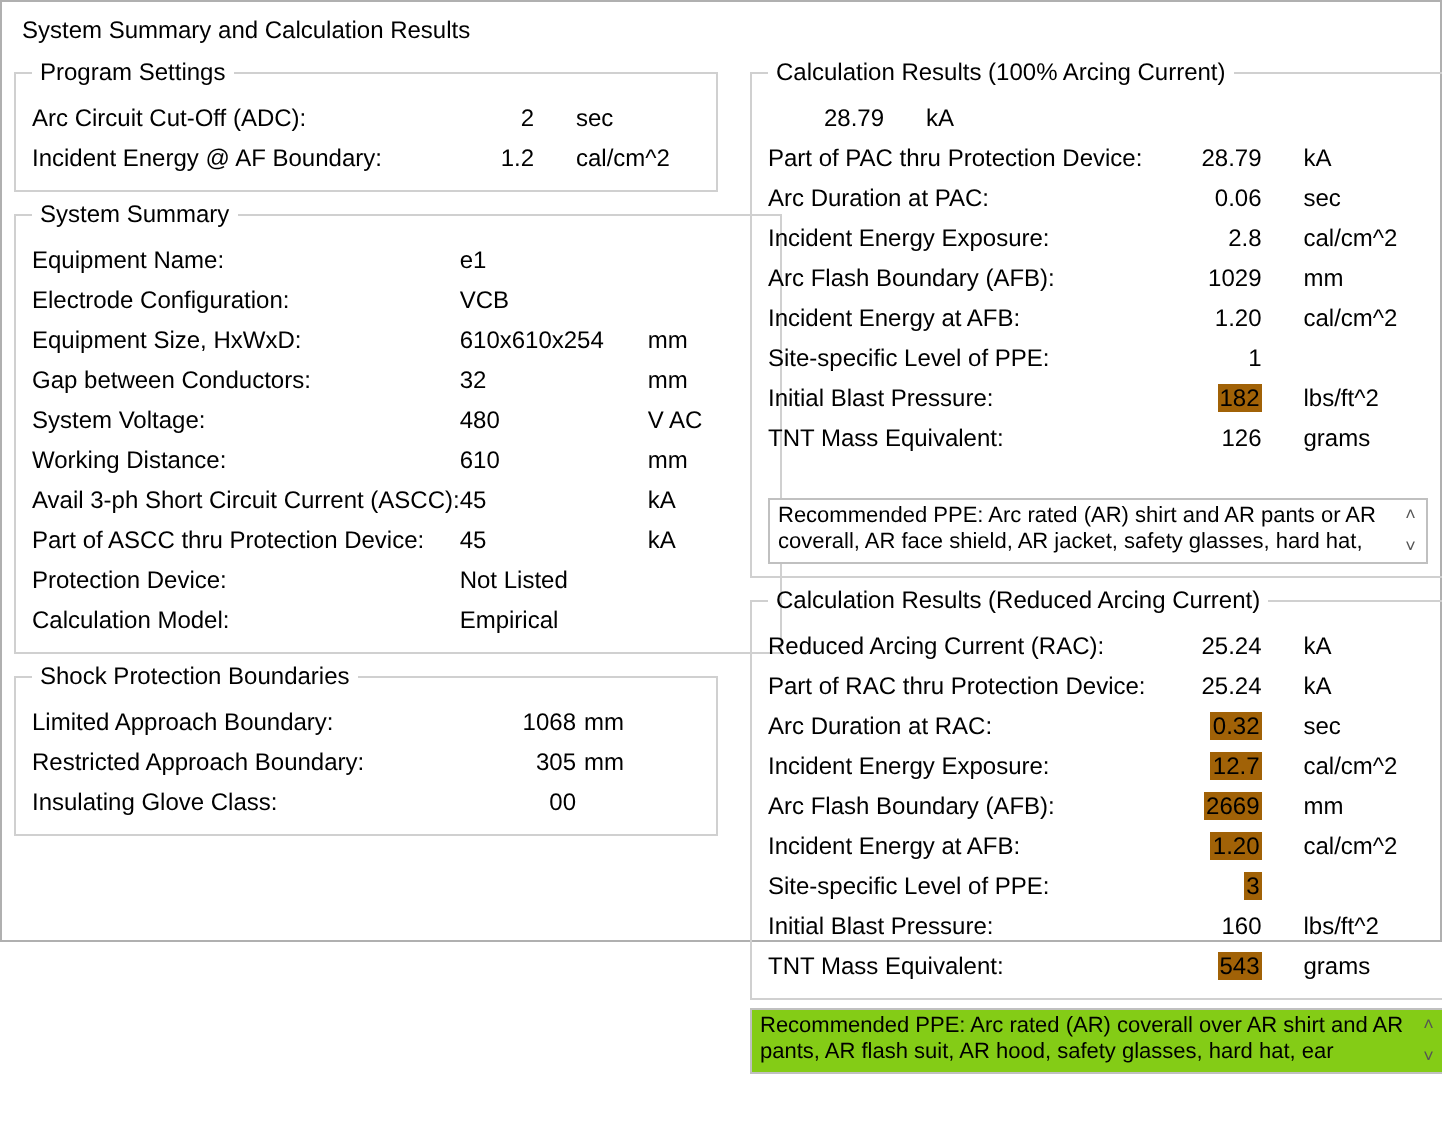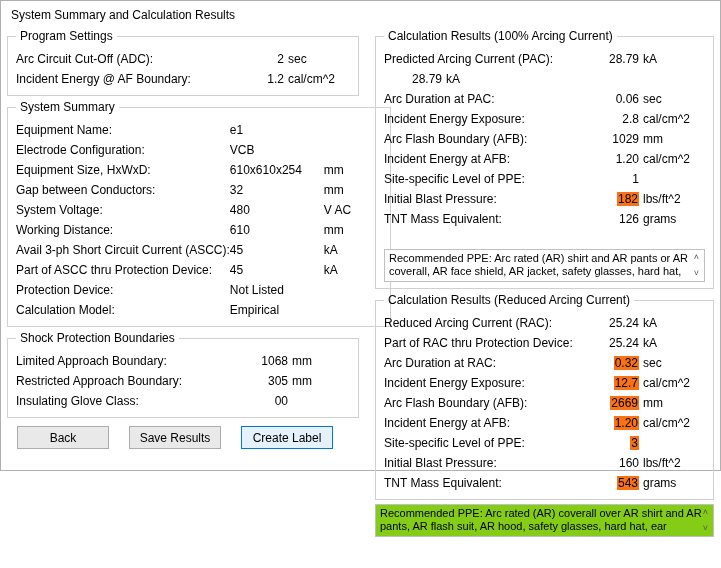--- a/index.html
+++ b/index.html
@@ -62,22 +62,22 @@
     width: 94px;
     text-align: left;
     padding-right: 4px;
     white-space: nowrap;
   }
   .unit {
     width: 58px;
     text-align: left;
     white-space: nowrap;
   }
-  .unit-wide { width: 62px; }
-  .hl { background: #f97316; display:inline-block; padding:0 1px; }
+  .unit-wide { width: 62px; margin-left: 17px; }
+  .hl { background: #a16207; display:inline-block; padding:0 1px; }
   .ppe-box {
     border: 1px solid #c0c0c0;
     font-size: 11px;
     line-height: 13px;
     padding: 2px 4px;
     margin-top: 20px;
     height: 33px;
     overflow: hidden;
     position: relative;
     background: #fff;
@@ -204,37 +204,32 @@
             <span class="val">305</span>
             <span class="unit">mm</span>
           </div>
         <div class="row">
             <span class="label">Insulating Glove Class:</span>
             <span class="val">00</span>
             <span class="unit"></span>
           </div>
       </fieldset>
 
-      <div class="btn-row">
-        <button class="btn">Back</button>
-        <button class="btn">Save Results</button>
-        <button class="btn primary">Create Label</button>
-      </div>
     </div>
 
     <div class="col col-right">
 
       <fieldset>
         <legend>Calculation Results (100% Arcing Current)</legend>
         <div class="row">
-            <span class="label">Predicted Arcing Current (PAC):</span>
             <span class="val">28.79</span>
             <span class="unit unit-wide">kA</span>
           </div>
         <div class="row">
+            <span class="label">Part of PAC thru Protection Device:</span>
             <span class="val">28.79</span>
             <span class="unit unit-wide">kA</span>
           </div>
         <div class="row">
             <span class="label">Arc Duration at PAC:</span>
             <span class="val">0.06</span>
             <span class="unit unit-wide">sec</span>
           </div>
         <div class="row">
             <span class="label">Incident Energy Exposure:</span>

